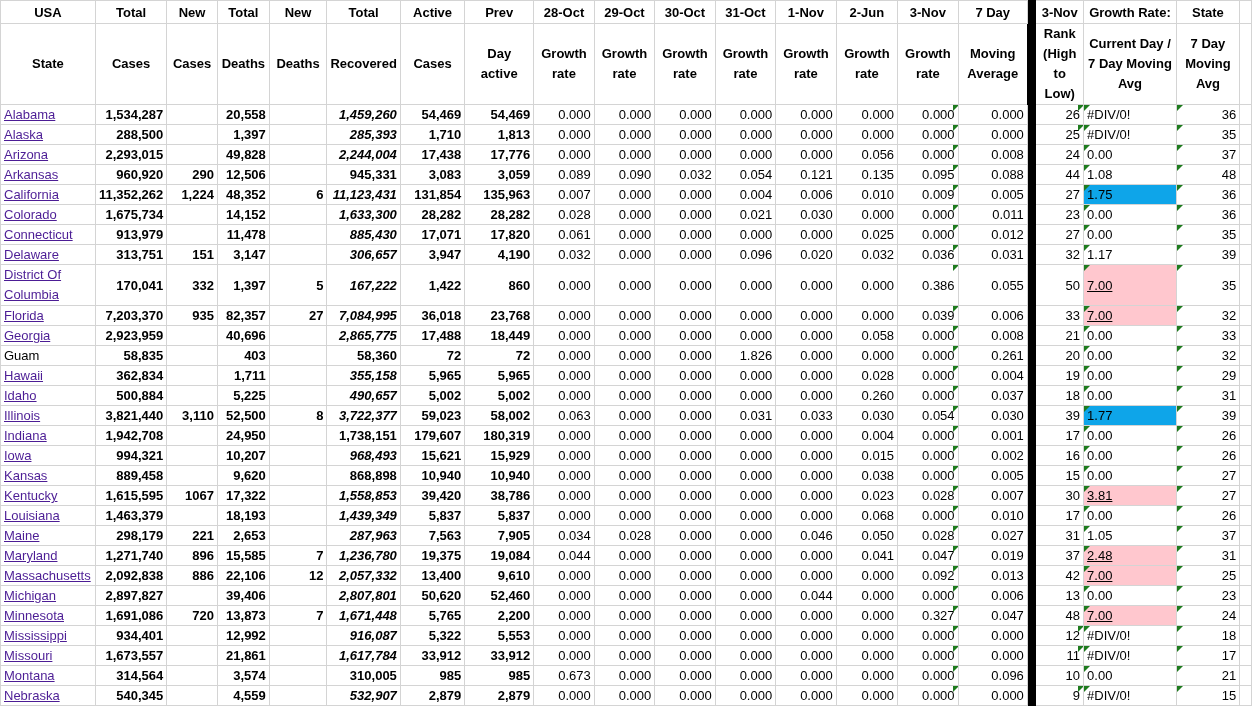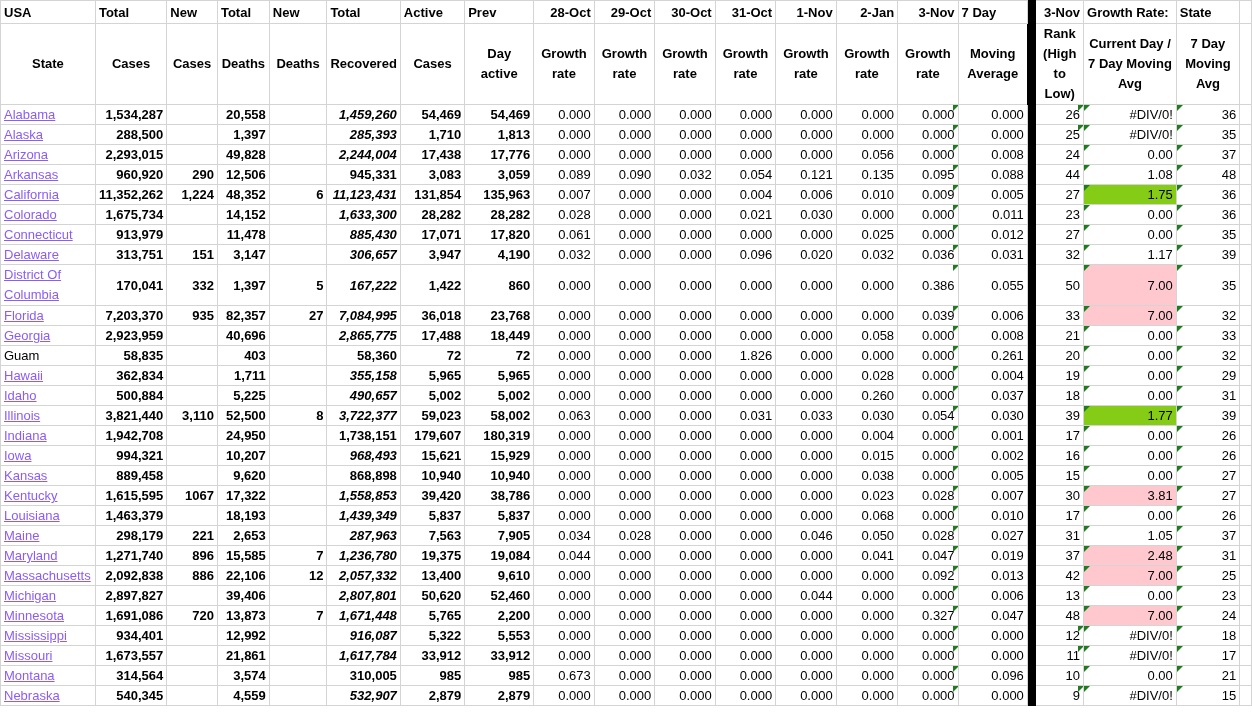--- a/index.html
+++ b/index.html
@@ -1,34 +1,34 @@
 <!DOCTYPE html>
 <html><head>
 <meta charset="utf-8">
 <style>
   html, body { margin: 0; padding: 0; background: #ffffff; }
   body { width: 1252px; height: 713px; overflow: hidden; position: relative;
          font-family: "Liberation Sans", "DejaVu Sans", sans-serif; font-size: 13px; color: #000; }
   table { border-collapse: collapse; table-layout: fixed; position: absolute; left: 0; top: 0; }
   td { border: 1px solid #d4d4d4; padding: 0 3px; white-space: nowrap; overflow: hidden;
        height: 19px; line-height: 19px; box-sizing: border-box; }
-  tr.hdr1 td { height: 23px; font-weight: bold; vertical-align: middle; }
+  tr.hdr1 td { height: 23px; font-weight: bold; text-align: center; vertical-align: middle; }
   tr.hdr2 td { height: 81px; font-weight: bold; text-align: center; vertical-align: middle; white-space: normal; line-height: 20px; }
   tr.tall td { height: 40px; }
   td.num { text-align: right; }
   td.bold { font-weight: bold; }
   td.ital { font-style: italic; font-weight: bold; }
   td.state { text-align: left; }
-  td.state span.lnk { text-decoration: underline; color: #8b5cf6; cursor: pointer; }
+  td.state span.lnk { text-decoration: underline; color: #4c1d95; cursor: pointer; }
   td.state span.plain { font-weight: normal; }
   tr.tall td.state { white-space: normal; line-height: 20px; }
-  td.ctr { text-align: right; }
+  td.ctr { text-align: left; }
   td.sep { background: #000; border-color: #000; padding: 0; }
-  td.yellow { background: #84cc16; }
-  td.pink { background: #ffc7ce; }
+  td.yellow { background: #0ea5e9; }
+  td.pink { background: #ffc7ce; text-decoration: underline; }
   td.flag { position: relative; }
   td.flag::before { content: ""; position: absolute; left: 0; top: 0; width: 0; height: 0;
                     border-top: 6px solid #1e7b1e; border-right: 6px solid transparent; }
   td.flagR { position: relative; }
   td.flagR::after { content: ""; position: absolute; right: -1px; top: 0; width: 0; height: 0;
                     border-top: 6px solid #1e7b1e; border-right: 6px solid transparent; }
   td.hdr-r { text-align: right; }
 </style>
 </head>
 <body>
@@ -65,21 +65,21 @@
         <td>Total</td>
         <td>New</td>
         <td>Total</td>
         <td>Active</td>
         <td>Prev</td>
         <td class="hdr-r">28-Oct</td>
         <td class="hdr-r">29-Oct</td>
         <td class="hdr-r">30-Oct</td>
         <td class="hdr-r">31-Oct</td>
         <td class="hdr-r">1-Nov</td>
-        <td class="hdr-r">2-Jan</td>
+        <td class="hdr-r">2-Jun</td>
         <td class="hdr-r">3-Nov</td>
         <td>7 Day</td>
         <td class="sep" rowspan="2"></td>
         <td class="hdr-r">3-Nov</td>
         <td>Growth Rate:</td>
         <td>State</td>
         <td></td>
       </tr>
     <tr class="hdr2" id="hdr2">
         <td>State</td>

